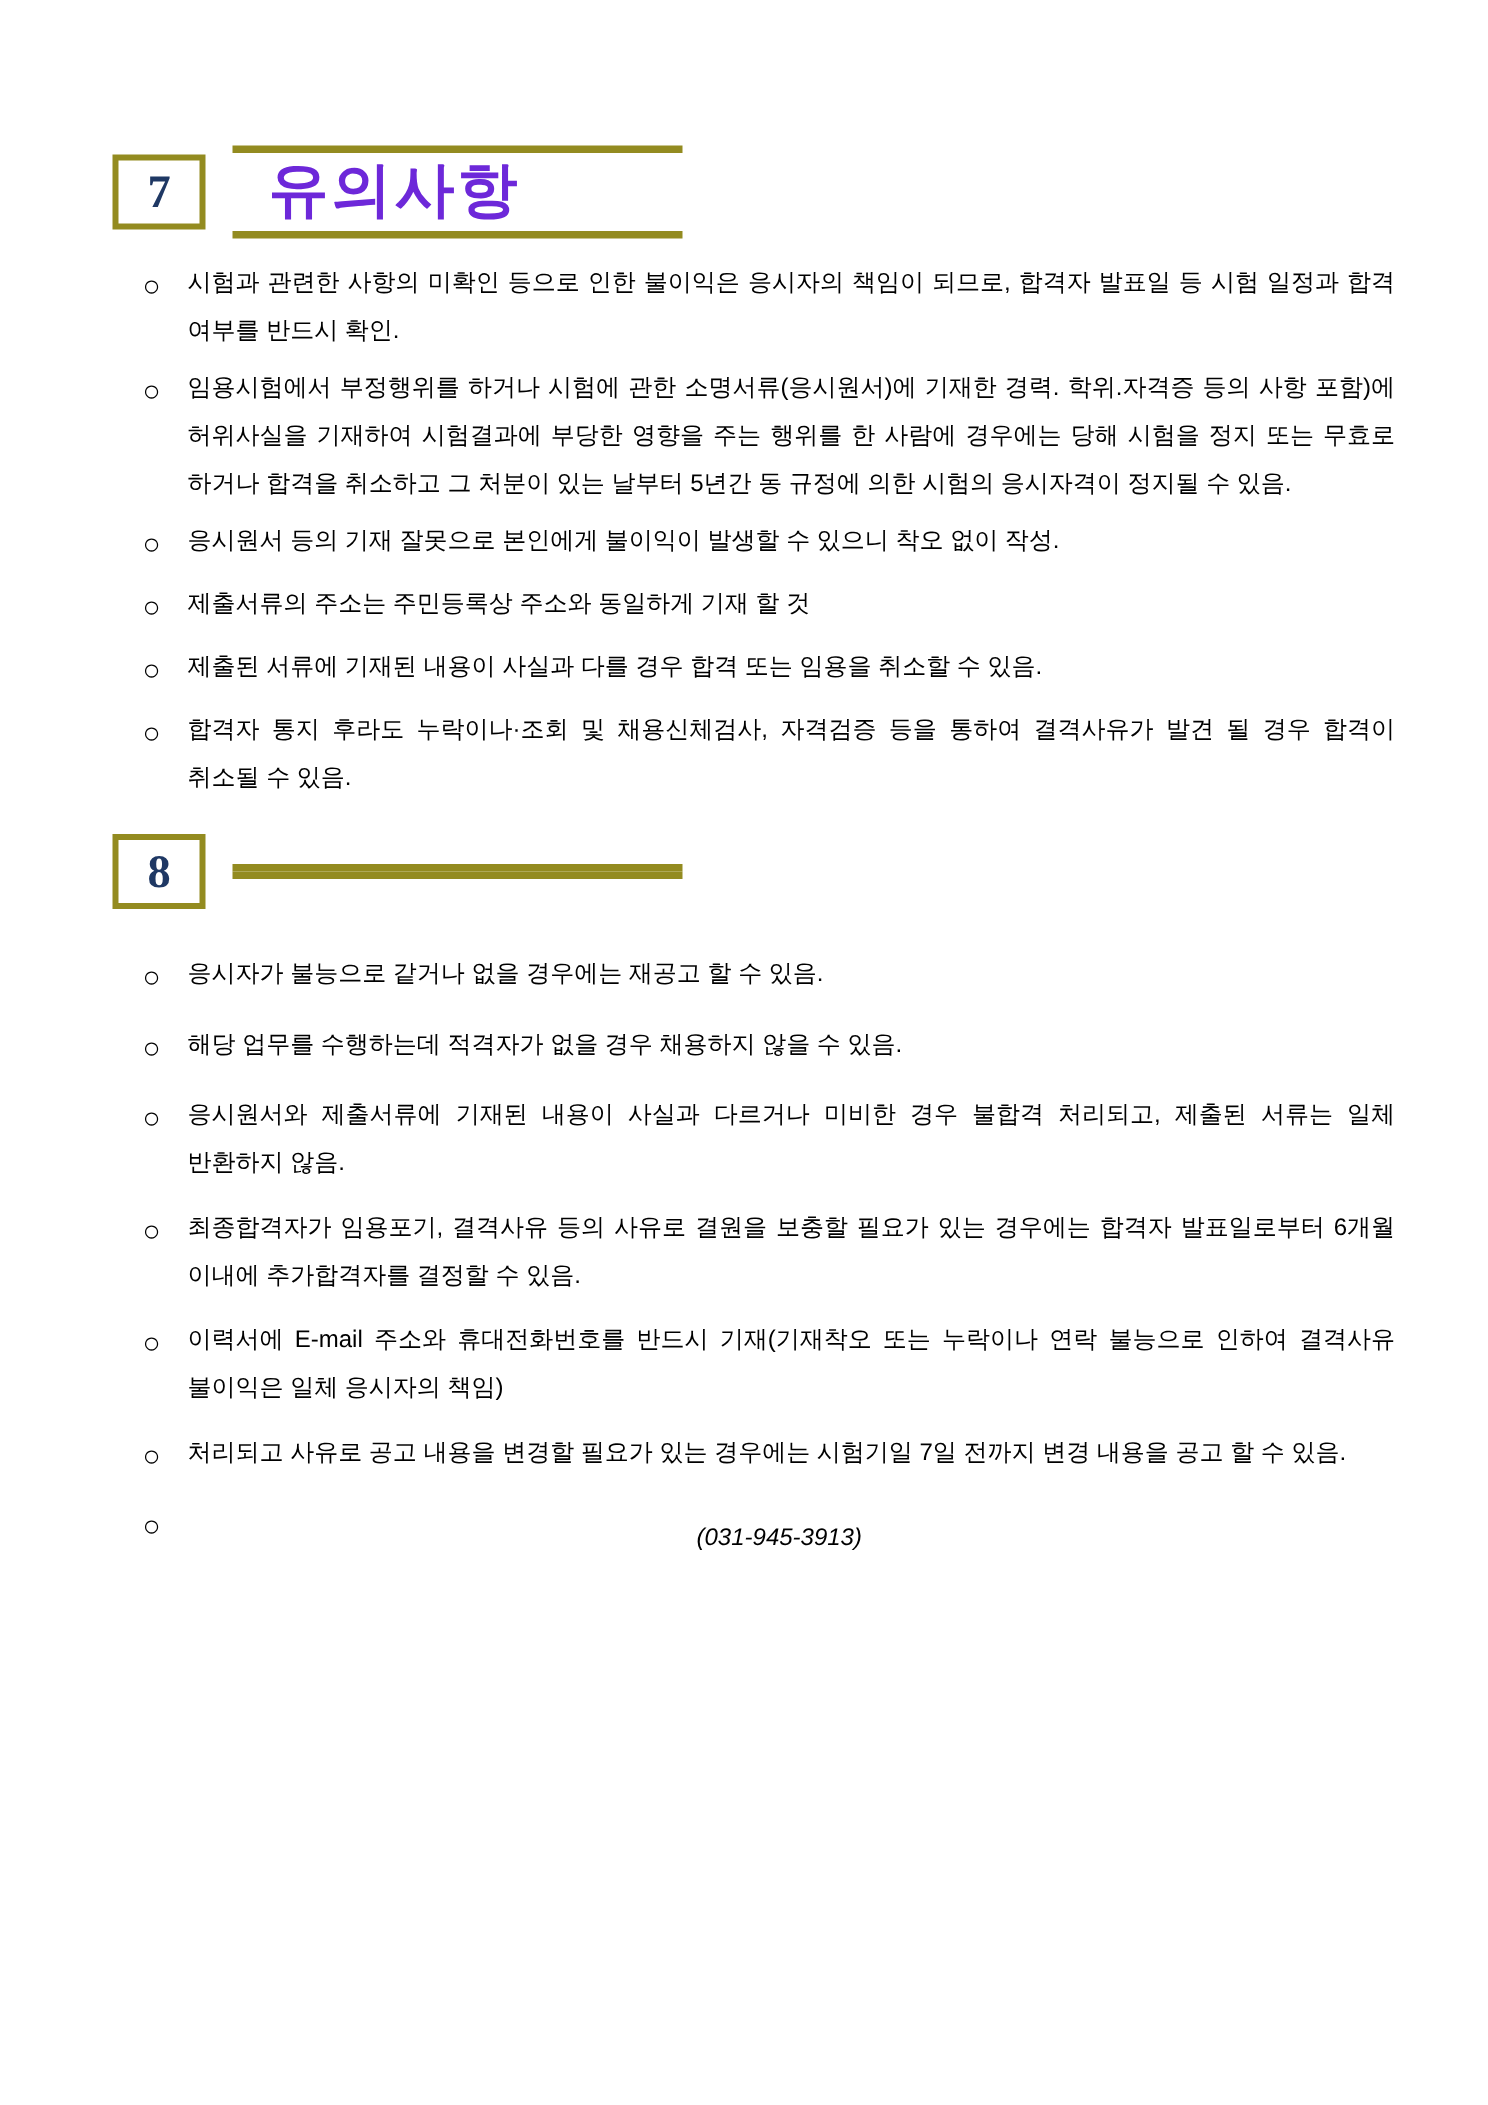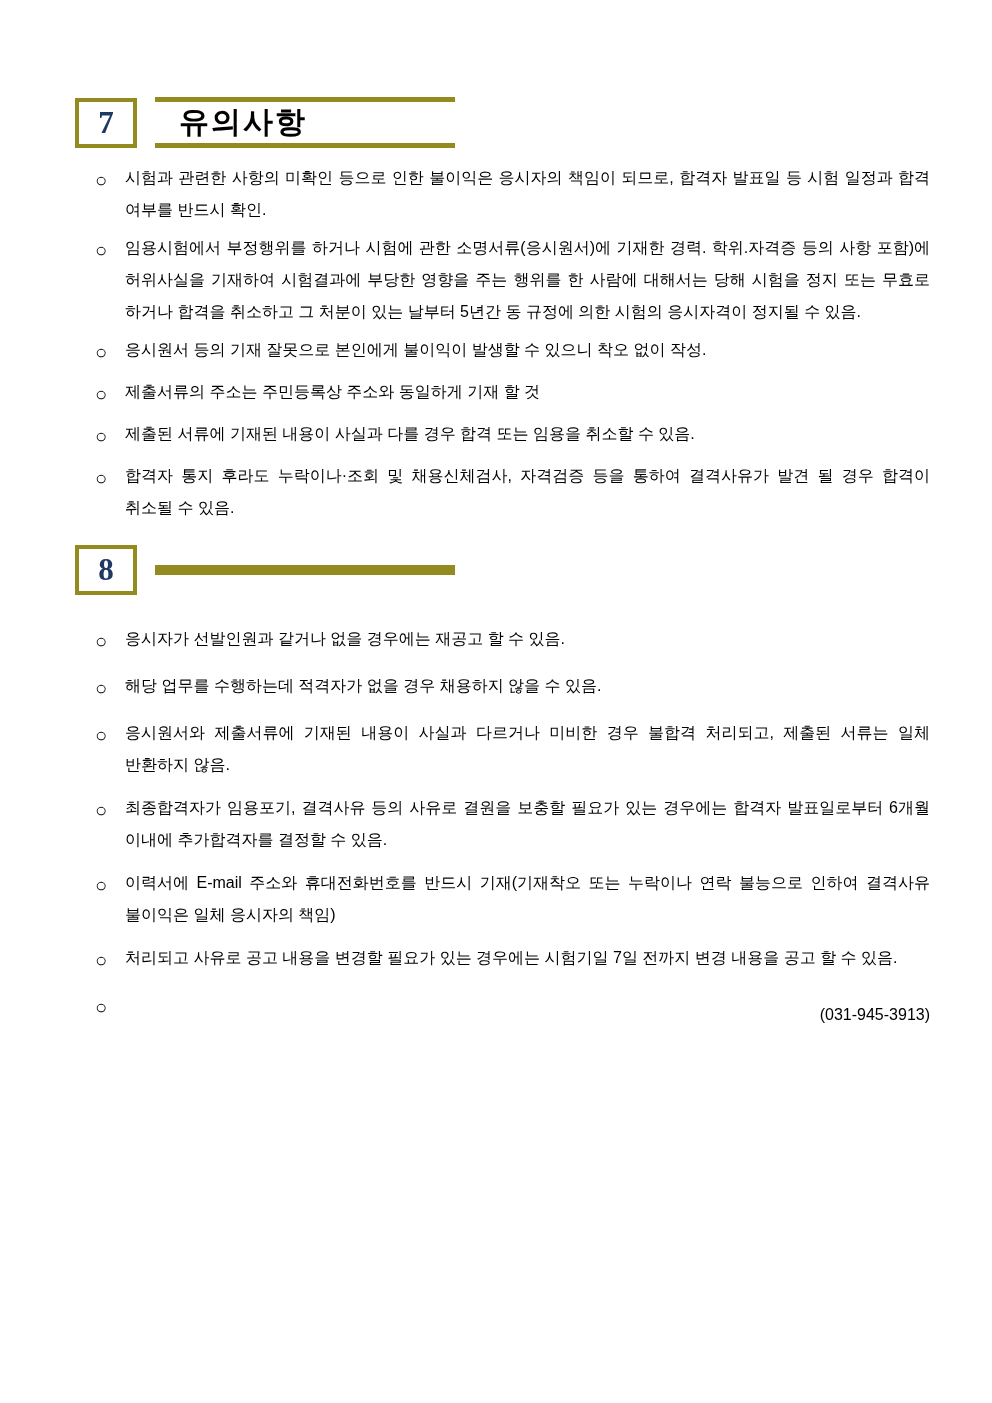--- a/index.html
+++ b/index.html
@@ -23,23 +23,23 @@
     display: flex; align-items: center; justify-content: center;
     font-family: "Liberation Serif", "DejaVu Serif", serif;
     font-size: 31px; font-weight: bold;
     color: #1f3864;
     flex: none;
     margin-right: 18px;
   }
   .title-wrap { width: 300px; flex: none; }
   .rule { height: 5px; background: #938b20; }
   .sec-title {
-    font-size: 30px;
+    font-size: 40px;
     font-weight: 800;
-    color: #000000;
+    color: #6d28d9;
     padding: 3px 0 5px 24px;
     letter-spacing: 2px;
     line-height: 1.1;
   }
   .items { padding-left: 20px; margin-top: 14px; }
   .items.sec8 { margin-top: 28px; }
   .item { display: flex; margin-bottom: 6px; }
   .sec8 .item { margin-bottom: 11px; }
   .marker {
     flex: none; width: 30px;
@@ -51,21 +51,22 @@
     font-size: 16px;
     line-height: 32px;
     text-align: justify;
     text-justify: inter-word;
     word-break: keep-all;
     overflow-wrap: break-word;
   }
   .phone {
     margin-top: 10px;
     margin-left: -16px;
-    text-align: right;
+    text-align: center;
+    font-style: italic;
   }
   .section-7 { margin-bottom: 0; }
   .section-8 { margin-top: 21px; }
 </style>
 </head>
 <body>
 
 <div class="page">
 
   <section class="section-7">
@@ -80,21 +81,21 @@
       </div>
     </div>
 
     <div class="items">
       <div class="item">
         <span class="marker">○</span>
         <div class="text">시험과 관련한 사항의 미확인 등으로 인한 불이익은 응시자의 책임이 되므로, 합격자 발표일 등 시험 일정과 합격 여부를 반드시 확인.</div>
       </div>
       <div class="item">
         <span class="marker">○</span>
-        <div class="text">임용시험에서 부정행위를 하거나 시험에 관한 소명서류(응시원서)에 기재한 경력. 학위.자격증 등의 사항 포함)에 허위사실을 기재하여 시험결과에 부당한 영향을 주는 행위를 한 사람에 대해서는 당해 시험을 정지 또는 무효로 하거나 합격을 취소하고 그 처분이 있는 날부터 5년간 동 규정에 의한 시험의 응시자격이 정지될 수 있음.</div>
+        <div class="text">임용시험에서 부정행위를 하거나 시험에 관한 소명서류(응시원서)에 기재한 경력. 학위.자격증 등의 사항 포함)에 허위사실을 기재하여 시험결과에 부당한 영향을 주는 행위를 한 사람에 경우에는 당해 시험을 정지 또는 무효로 하거나 합격을 취소하고 그 처분이 있는 날부터 5년간 동 규정에 의한 시험의 응시자격이 정지될 수 있음.</div>
       </div>
       <div class="item">
         <span class="marker">○</span>
         <div class="text">응시원서 등의 기재 잘못으로 본인에게 불이익이 발생할 수 있으니 착오 없이 작성.</div>
       </div>
       <div class="item">
         <span class="marker">○</span>
         <div class="text">제출서류의 주소는 주민등록상 주소와 동일하게 기재 할 것</div>
       </div>
       <div class="item">
@@ -115,21 +116,21 @@
       </div>
       <div class="title-wrap">
         <div class="rule"></div>
         <div class="rule"></div>
       </div>
     </div>
 
     <div class="items sec8">
       <div class="item">
         <span class="marker">○</span>
-        <div class="text">응시자가 선발인원과 같거나 없을 경우에는 재공고 할 수 있음.</div>
+        <div class="text">응시자가 불능으로 같거나 없을 경우에는 재공고 할 수 있음.</div>
       </div>
       <div class="item">
         <span class="marker">○</span>
         <div class="text">해당 업무를 수행하는데 적격자가 없을 경우 채용하지 않을 수 있음.</div>
       </div>
       <div class="item">
         <span class="marker">○</span>
         <div class="text">응시원서와 제출서류에 기재된 내용이 사실과 다르거나 미비한 경우 불합격 처리되고, 제출된 서류는 일체 반환하지 않음.</div>
       </div>
       <div class="item">

